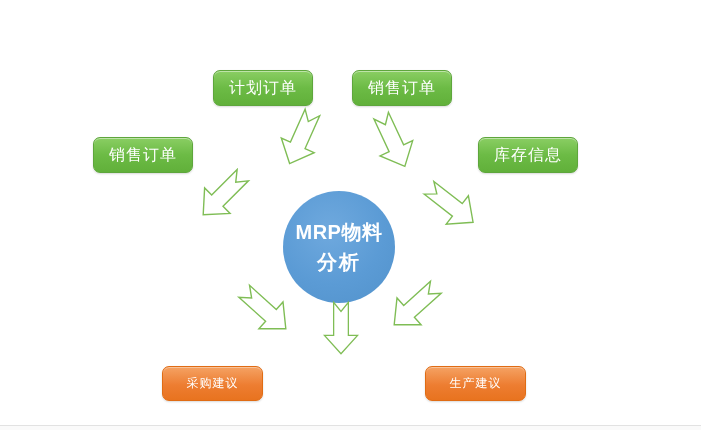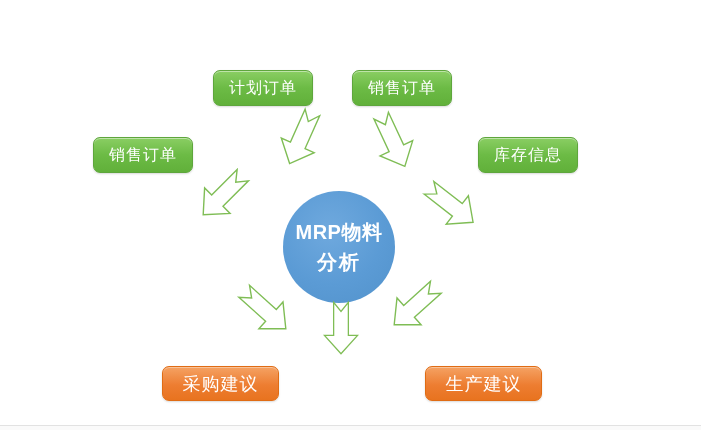--- a/index.html
+++ b/index.html
@@ -12,25 +12,25 @@
     color:#fff; box-sizing:border-box; text-align:center;
   }
   .input-box {
     width:100px; height:36px; border-radius:7px;
     background:linear-gradient(180deg,#8ace63 0%, #6cbb45 50%, #61b03a 100%);
     border:1px solid #5ea63c;
     box-shadow: inset 0 1px 0 rgba(255,255,255,.45), 0 1px 2px rgba(0,0,0,.15);
     font-size:16px; letter-spacing:1px;
   }
   .output-box {
-    width:117px; height:35px; border-radius:7px;
+    width:101px; height:35px; border-radius:7px;
     background:linear-gradient(180deg,#f5a263 0%, #ed7d31 55%, #e8731f 100%);
     border:1px solid #e06c14;
     box-shadow: inset 0 1px 0 rgba(255,255,255,.35), 0 1px 2px rgba(0,0,0,.15);
-    font-size:18px; letter-spacing:1px;
+    font-size:12px; letter-spacing:1px;
   }
   .circle {
     width:112px; height:112px; border-radius:50%;
     background:radial-gradient(circle at 42% 35%, #6fa9de 0%, #5b9bd5 55%, #5292cb 100%);
     flex-direction:column;
   }
   .circle .l1 { font-size:20px; font-weight:600; letter-spacing:.5px; }
   .circle .l2 { font-size:20px; font-weight:bold; letter-spacing:2px; margin-top:3px; }
   .arrow { position:absolute; width:40px; height:58px; overflow:visible; }
   .arrow polygon { fill:#ffffff; stroke:#7fbd55; stroke-width:1.4; }

